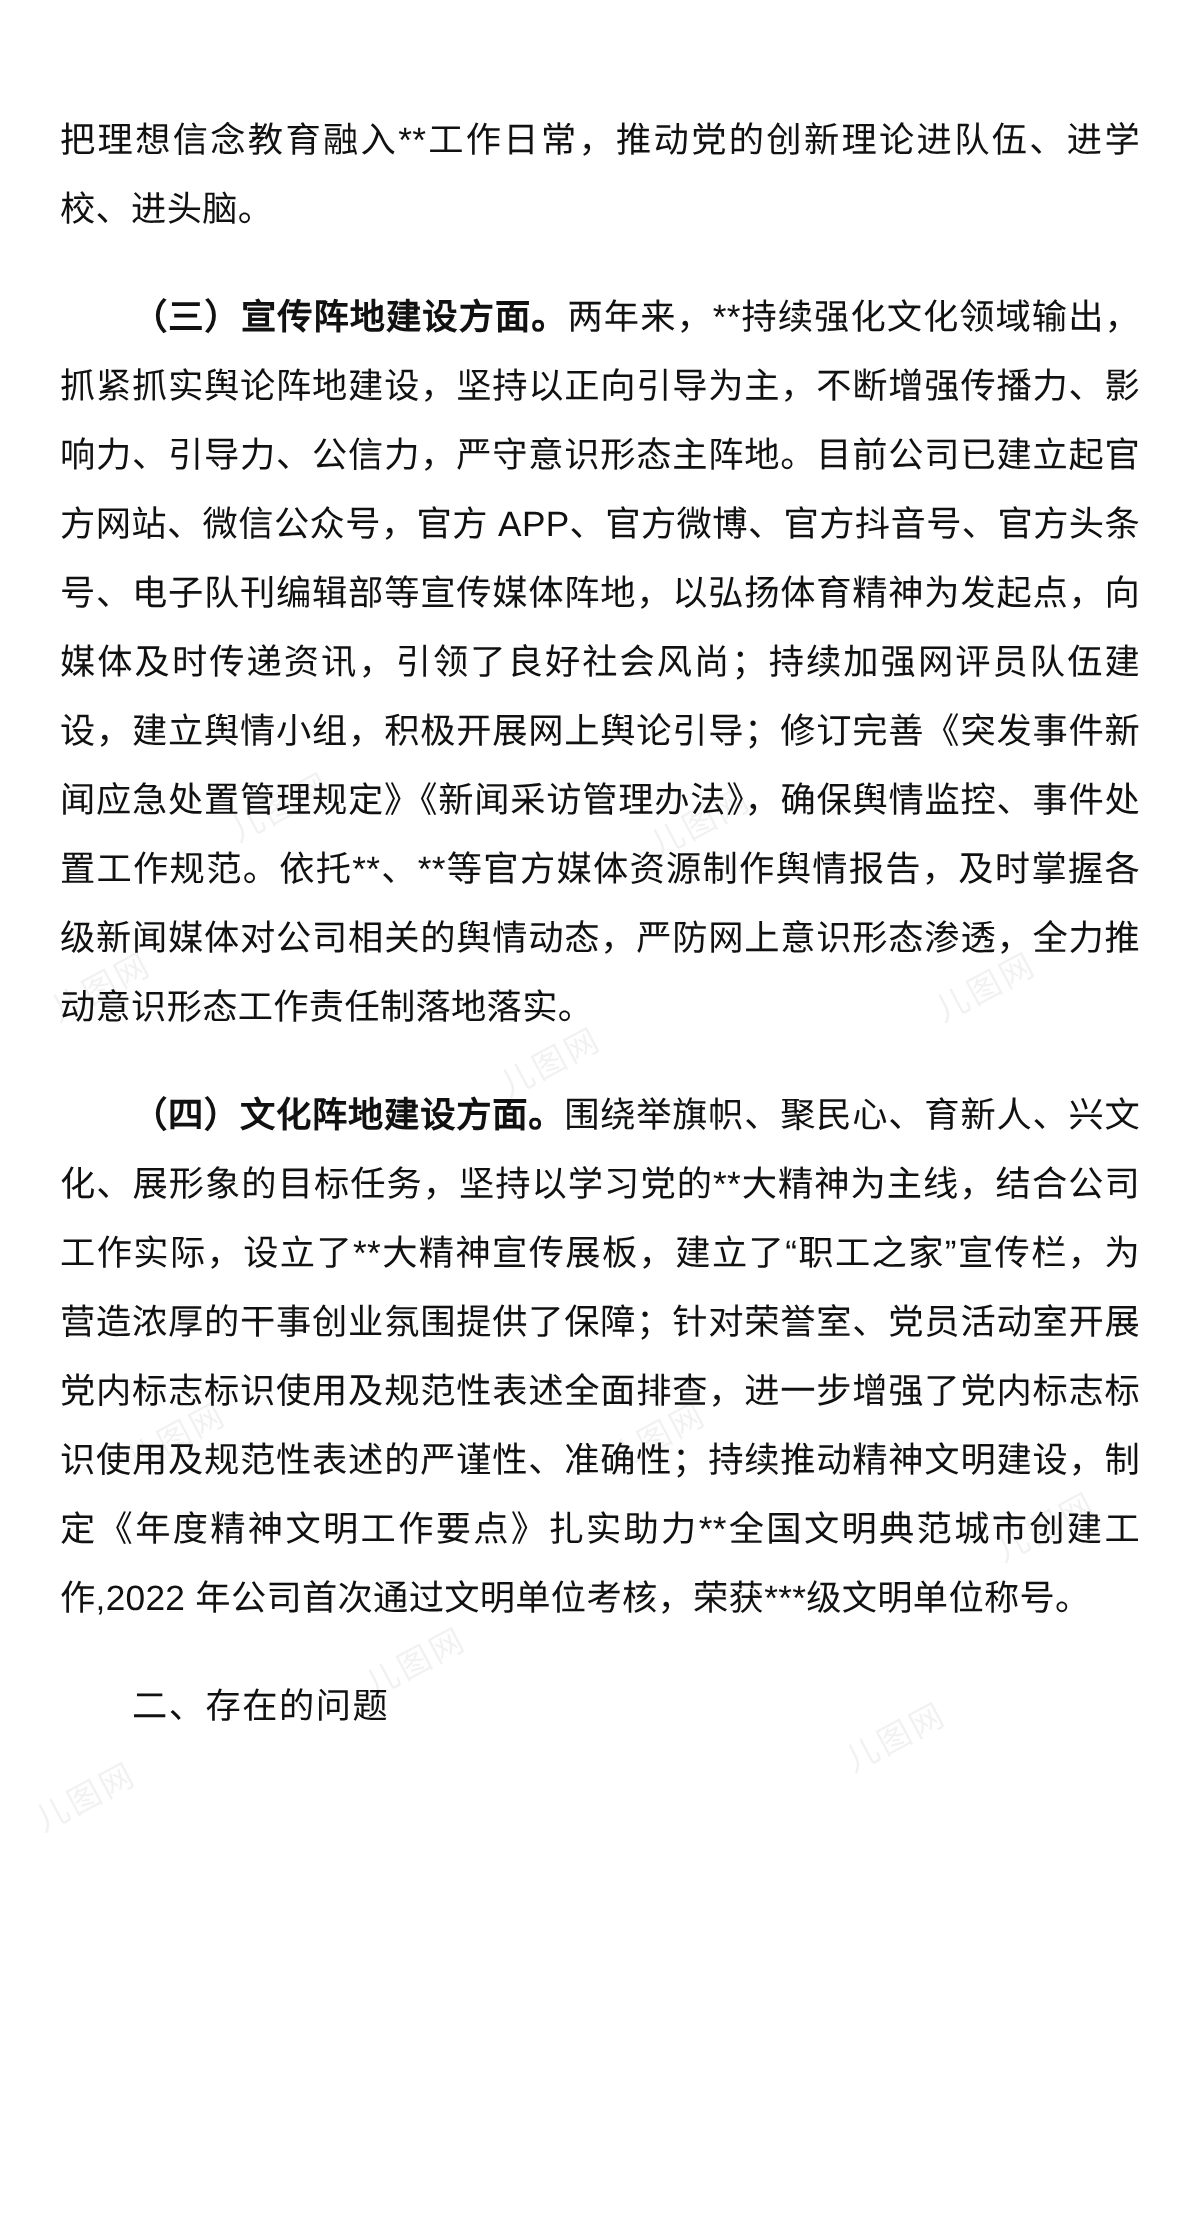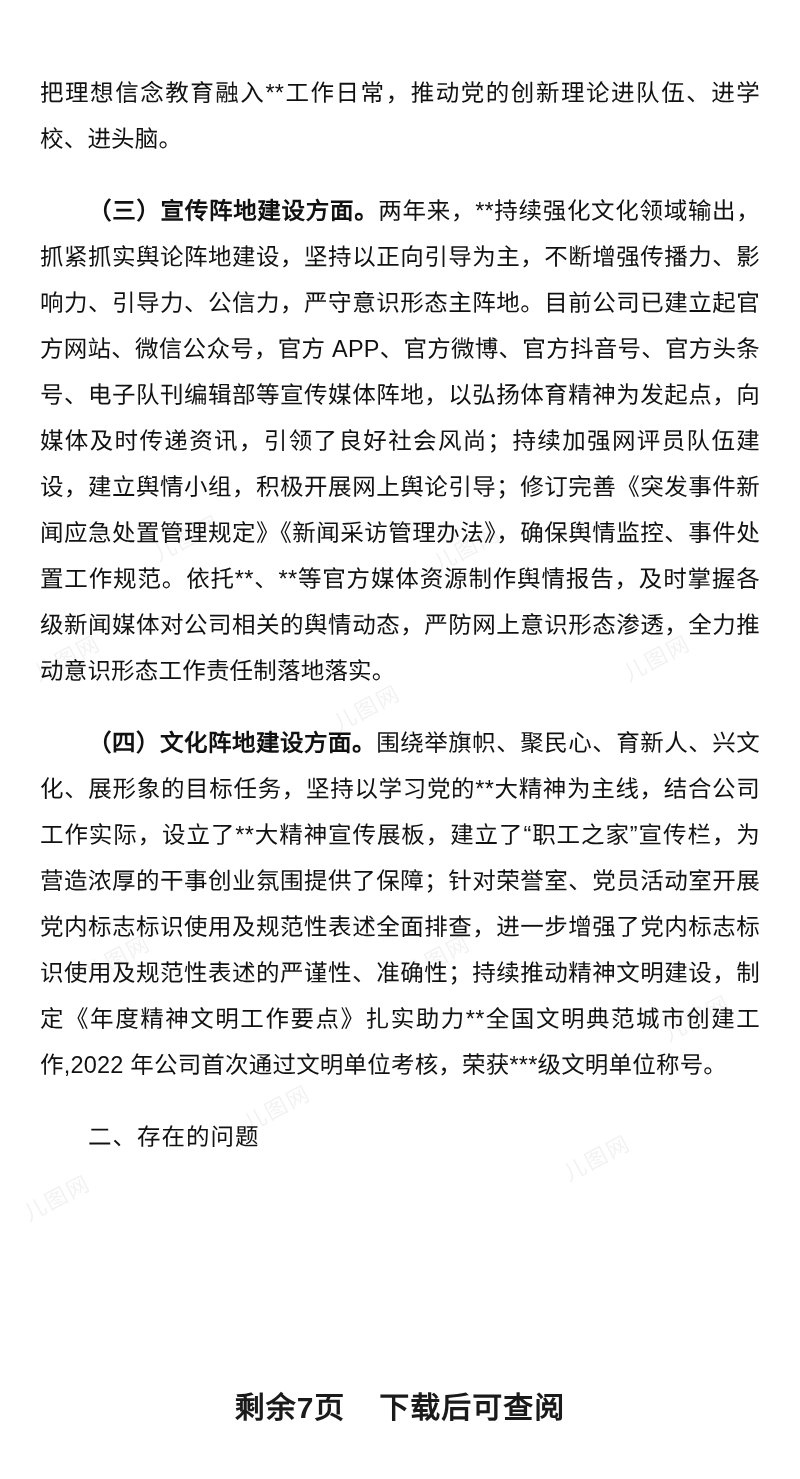--- a/index.html
+++ b/index.html
@@ -134,17 +134,14 @@
     </p>
 
     <p class="para indent">
       <span class="heading-run">（四）文化阵地建设方面。</span><span>围绕举旗帜、聚民心、育新人、兴文化、展形象的目标任务，坚持以学习党的**大精神为主线，结合公司工作实际，设立了**大精神宣传展板，建立了“职工之家”宣传栏，为营造浓厚的干事创业氛围提供了保障；针对荣誉室、党员活动室开展党内标志标识使用及规范性表述全面排查，进一步增强了党内标志标识使用及规范性表述的严谨性、准确性；持续推动精神文明建设，制定《年度精神文明工作要点》扎实助力**全国文明典范城市创建工作,2022 年公司首次通过文明单位考核，荣获***级文明单位称号。</span>
     </p>
 
     <p class="section-heading">二、存在的问题</p>
 
   </div>
 
-  <div class="footer-note">
-    <span class="remaining">剩余7页</span><span class="download">下载后可查阅</span>
-  </div>
 
 </div>
 
 </body></html>

